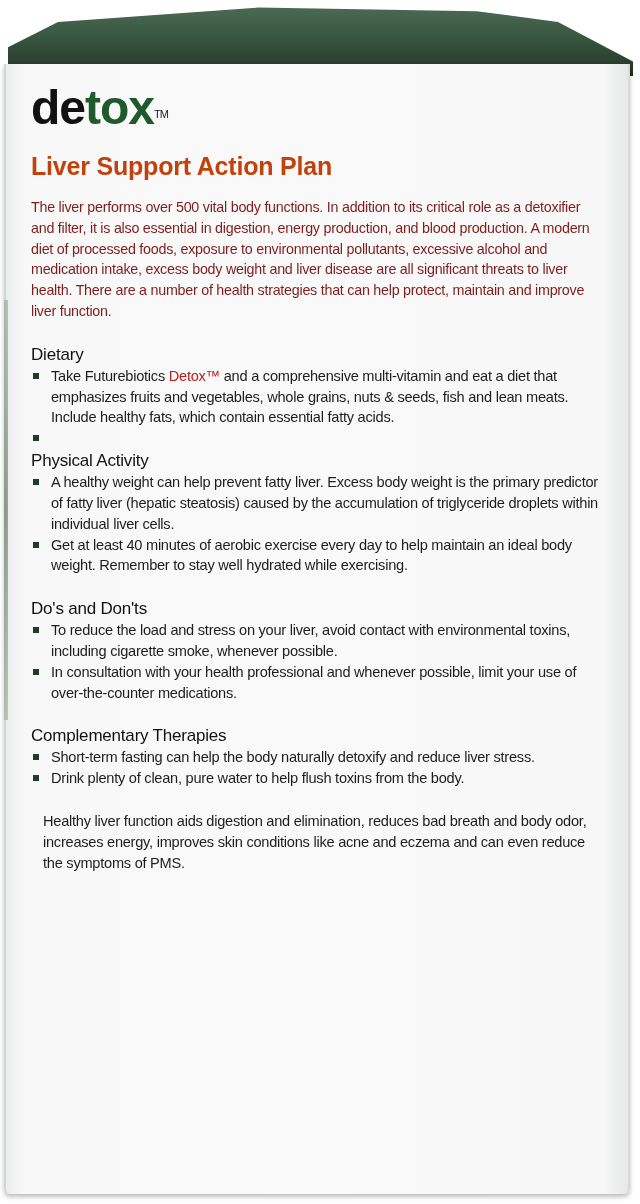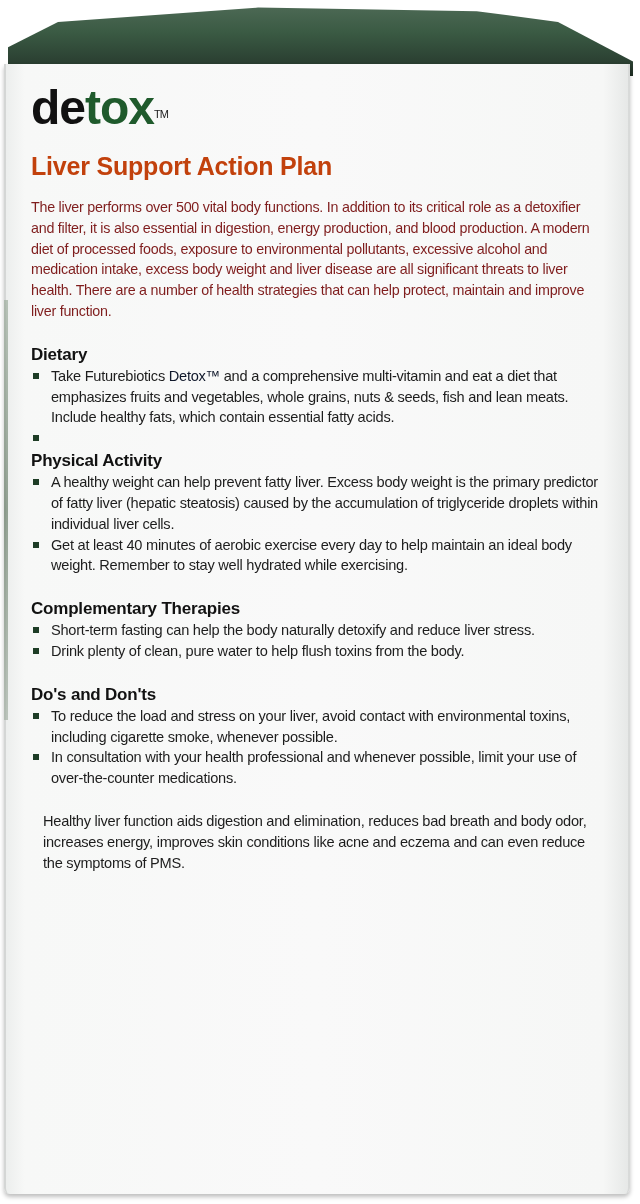--- a/index.html
+++ b/index.html
@@ -29,25 +29,25 @@
       opacity: 0.7;
     }
     .content { position: absolute; left: 31px; top: 84px; width: 570px; color: #1d1d1d; }
     .logo { font-size: 48px; font-weight: bold; line-height: 48px; letter-spacing: -1px; height: 52px; }
     .logo .de { color: #111111; }
     .logo .tox { color: #1f5a2c; }
     .logo .tm { font-size: 11px; vertical-align: top; position: relative; top: 6px; color: #222; font-weight: normal; }
     .title { color: #c2410c; font-size: 25px; font-weight: bold; margin-top: 16px; letter-spacing: -0.2px; }
     .intro { font-size: 14.3px; line-height: 20.8px; margin-top: 16px; color: #7f1d1d; letter-spacing: -0.25px; }
     .section { margin-top: 22px; }
-    .section h2 { font-size: 17px; margin: 0; font-weight: bold; color: #121212; letter-spacing: -0.2px; line-height: 22px; }
+    .section h2 { font-size: 17px; margin: 0; font-weight: normal; color: #121212; letter-spacing: -0.2px; line-height: 22px; }
     ul { list-style: none; padding: 0; margin: 0; }
     li { position: relative; padding-left: 20px; font-size: 14.6px; line-height: 20.8px; color: #1d1d1d; letter-spacing: -0.25px; }
     li .bullet { position: absolute; left: 2px; top: 7px; width: 6px; height: 6px; background: #1e3d26; }
-    .green { color: #0f172a; }
+    .green { color: #b91c1c; }
     .measure p { margin: 12px; font-size: 14.6px; line-height: 20.8px; color: #1d1d1d; letter-spacing: -0.25px; }
   </style>
 </head>
 <body>
 
 <div class="lid"></div>
 <div class="box"></div>
 <div class="edge-stripe"></div>
 
 <div class="content">
@@ -78,43 +78,43 @@
         <span>A healthy weight can help prevent fatty liver. Excess body weight is the primary predictor of fatty liver (hepatic steatosis) caused by the accumulation of triglyceride droplets within individual liver cells.</span>
       </li>
       <li>
         <span class="bullet"></span>
         <span>Get at least 40 minutes of aerobic exercise every day to help maintain an ideal body weight. Remember to stay well hydrated while exercising.</span>
       </li>
     </ul>
   </div>
 
   <div class="section">
+    <h2>Do's and Don'ts</h2>
+    <ul>
+      <li>
+        <span class="bullet"></span>
+        <span>To reduce the load and stress on your liver, avoid contact with environmental toxins, including cigarette smoke, whenever possible.</span>
+      </li>
+      <li>
+        <span class="bullet"></span>
+        <span>In consultation with your health professional and whenever possible, limit your use of over-the-counter medications.</span>
+      </li>
+    </ul>
+  </div>
+
+  <div class="section">
     <h2>Complementary Therapies</h2>
     <ul>
       <li>
         <span class="bullet"></span>
         <span>Short-term fasting can help the body naturally detoxify and reduce liver stress.</span>
       </li>
       <li>
         <span class="bullet"></span>
         <span>Drink plenty of clean, pure water to help flush toxins from the body.</span>
       </li>
     </ul>
   </div>
 
-  <div class="section">
-    <h2>Do's and Don'ts</h2>
-    <ul>
-      <li>
-        <span class="bullet"></span>
-        <span>To reduce the load and stress on your liver, avoid contact with environmental toxins, including cigarette smoke, whenever possible.</span>
-      </li>
-      <li>
-        <span class="bullet"></span>
-        <span>In consultation with your health professional and whenever possible, limit your use of over-the-counter medications.</span>
-      </li>
-    </ul>
-  </div>
-
   <div class="section measure">
     <p>Healthy liver function aids digestion and elimination, reduces bad breath and body odor, increases energy, improves skin conditions like acne and eczema and can even reduce the symptoms of PMS.</p>
   </div>
 </div>
 
 </body></html>

